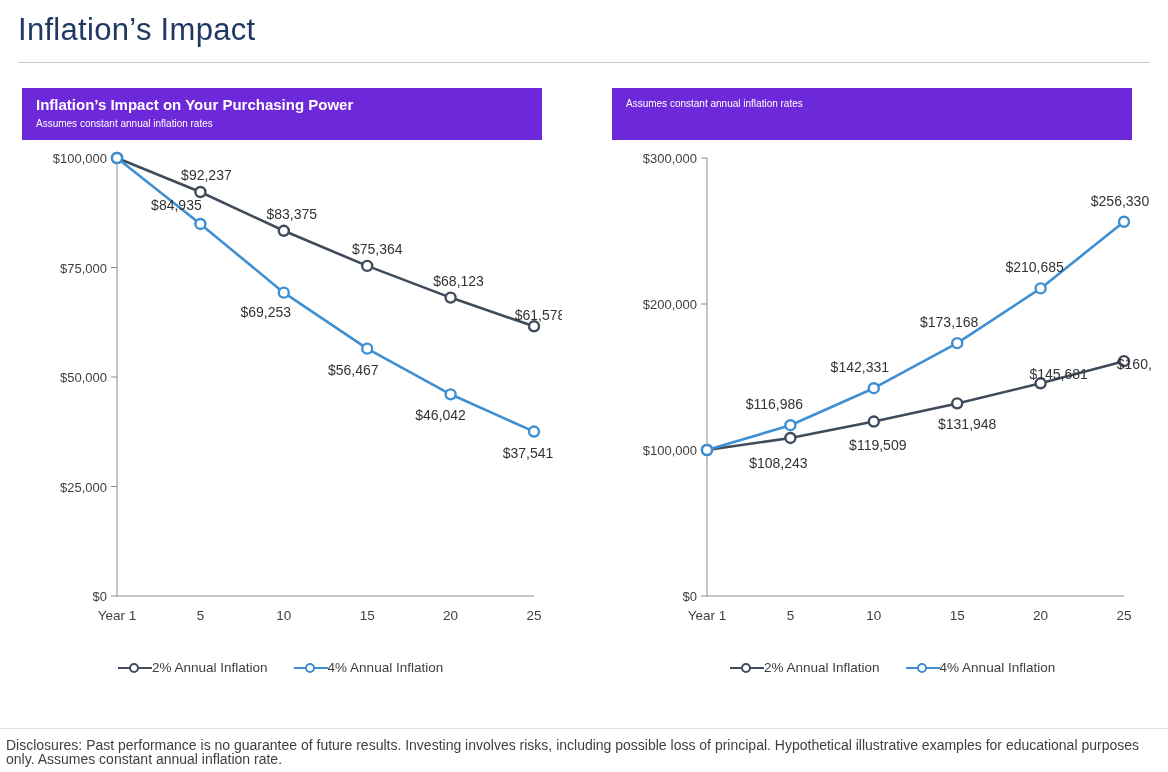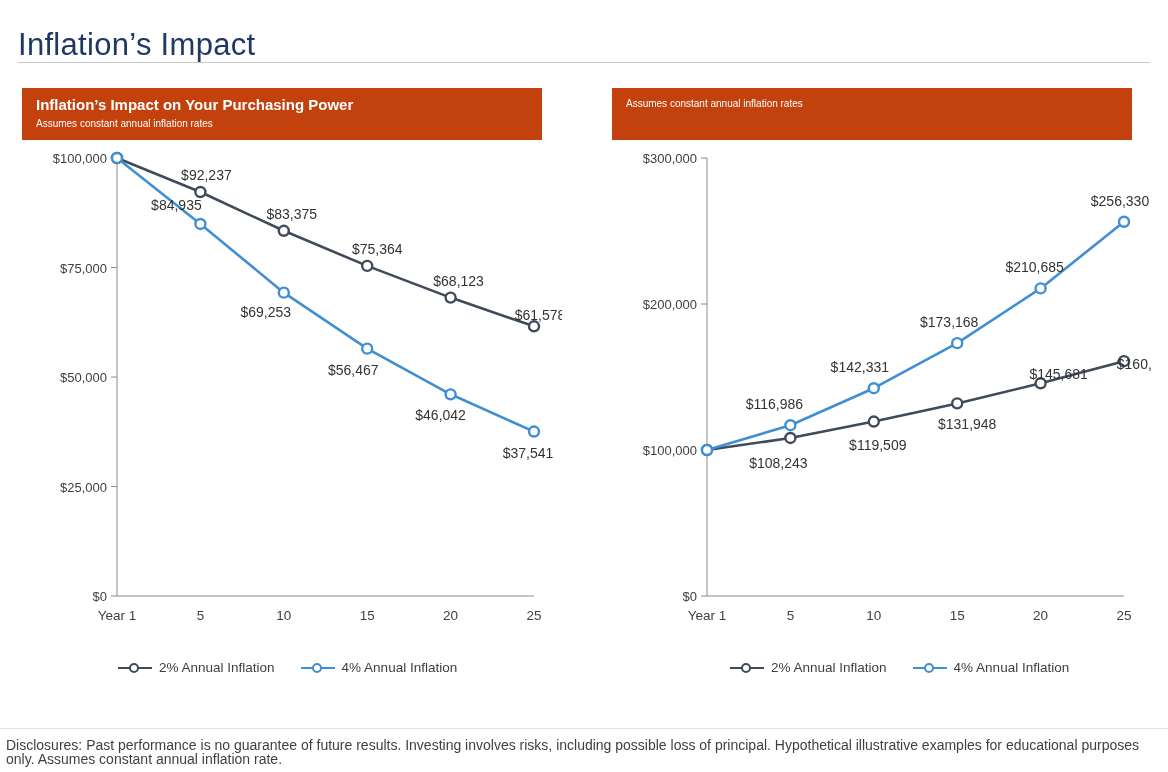--- a/index.html
+++ b/index.html
@@ -16,40 +16,39 @@
     position: relative;
   }
   .page-title {
     position: absolute;
     left: 18px;
     top: 12px;
     font-size: 31px;
     color: #1f3864;
     letter-spacing: 0.3px;
     font-weight: 400;
-    margin-top: 15px;
   }
   .title-rule {
     position: absolute;
     left: 18px;
     top: 62px;
     width: 1132px;
     height: 1px;
     background: #c8c8c8;
   }
   .panel {
     position: absolute;
     top: 88px;
   }
   .panel.left { left: 22px; }
   .panel.right { left: 612px; }
   .panel-header {
     width: 520px;
     height: 52px;
-    background: #c2410c;
+    background: #6d28d9;
     color: #ffffff;
     padding: 7px 0 0 14px;
     box-sizing: border-box;
   }
   .panel-header .h-title {
     font-size: 15px;
     font-weight: bold;
     line-height: 20px;
   }
   .panel-header .h-sub {
@@ -73,21 +72,20 @@
     gap: 26px;
     align-items: center;
     font-size: 13.5px;
     color: #404040;
   }
   .legend.left { left: 118px; top: 660px; }
   .legend.right { left: 730px; top: 660px; }
   .legend-item {
     display: flex;
     align-items: center;
-    gap: 7px;
   }
   .legend-swatch {
     position: relative;
     width: 34px;
     height: 12px;
   }
   .legend-swatch .line {
     position: absolute;
     left: 0;
     top: 5px;

